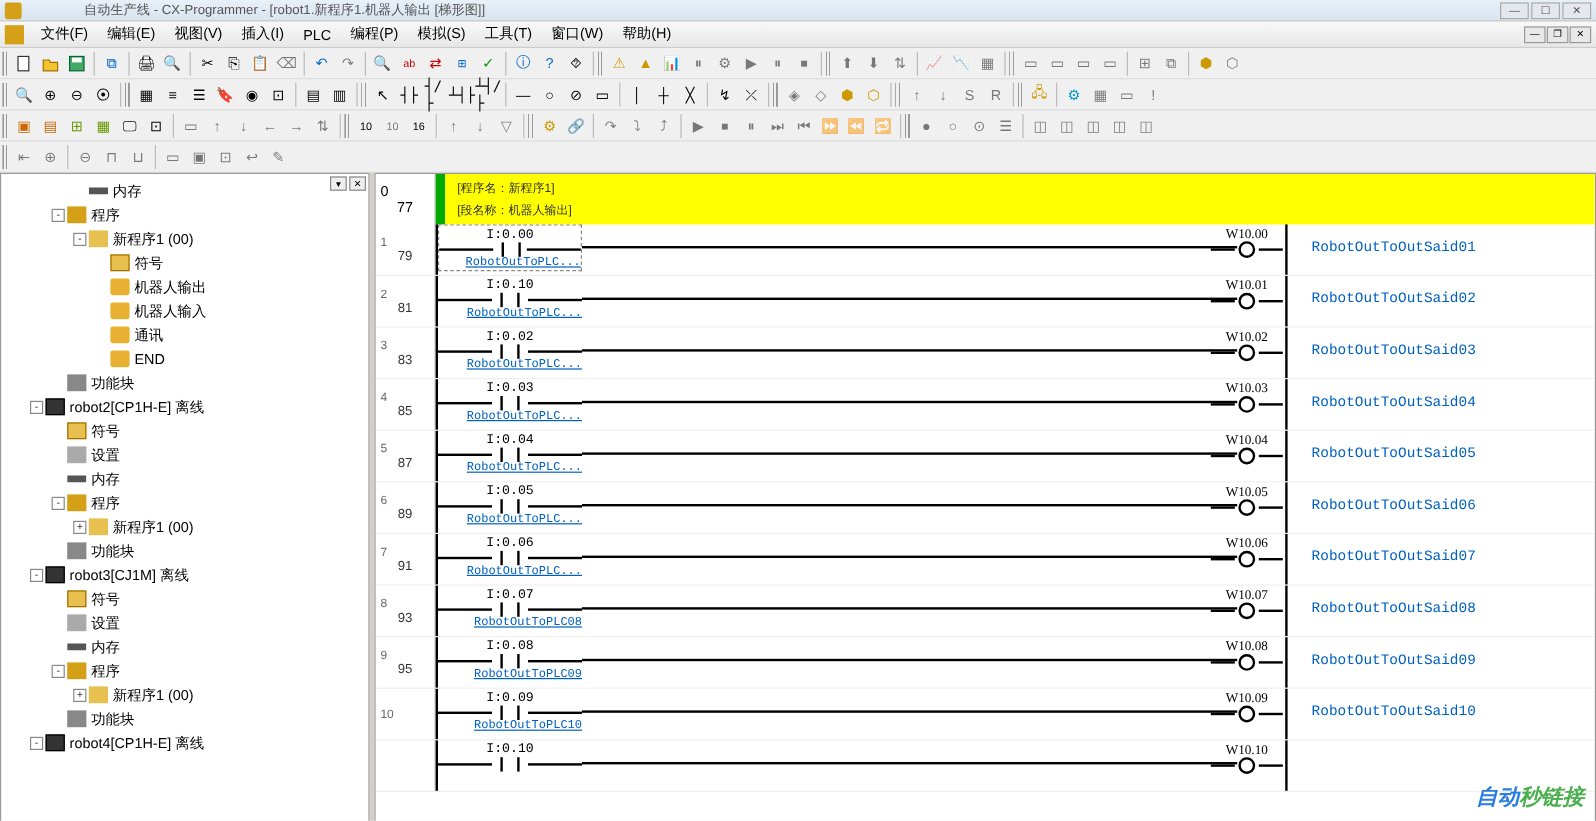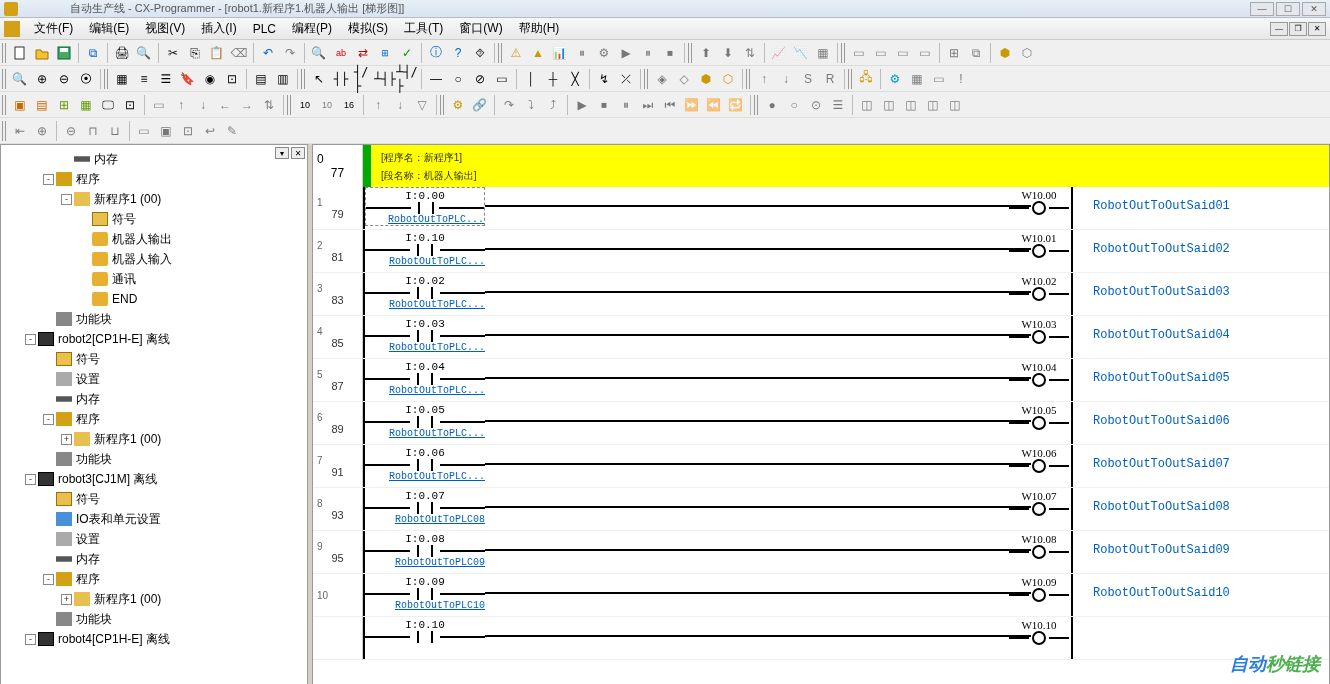--- a/index.html
+++ b/index.html
@@ -666,25 +666,20 @@
           <span class="ticon ic-plc"></span>
           <span>robot3[CJ1M] 离线</span>
         </div>
         <div class="tree-row" style="padding-left: 40px;">
           <span class="noexp"></span>
           <span class="ticon ic-sym"></span>
           <span>符号</span>
         </div>
         <div class="tree-row" style="padding-left: 40px;">
           <span class="noexp"></span>
-          <span class="ticon ic-io"></span>
-          <span>IO表和单元设置</span>
-        </div>
-        <div class="tree-row" style="padding-left: 40px;">
-          <span class="noexp"></span>
           <span class="ticon ic-set"></span>
           <span>设置</span>
         </div>
         <div class="tree-row" style="padding-left: 40px;">
           <span class="noexp"></span>
           <span class="ticon ic-mem"></span>
           <span>内存</span>
         </div>
         <div class="tree-row" style="padding-left: 40px;">
           <span class="exp">-</span>

